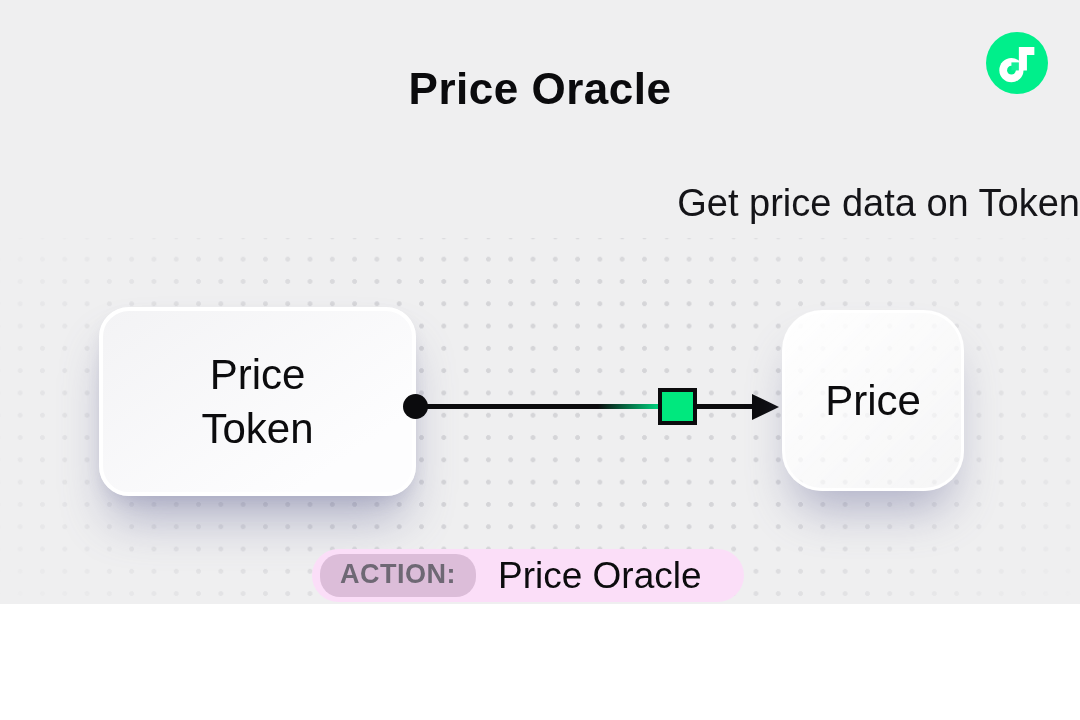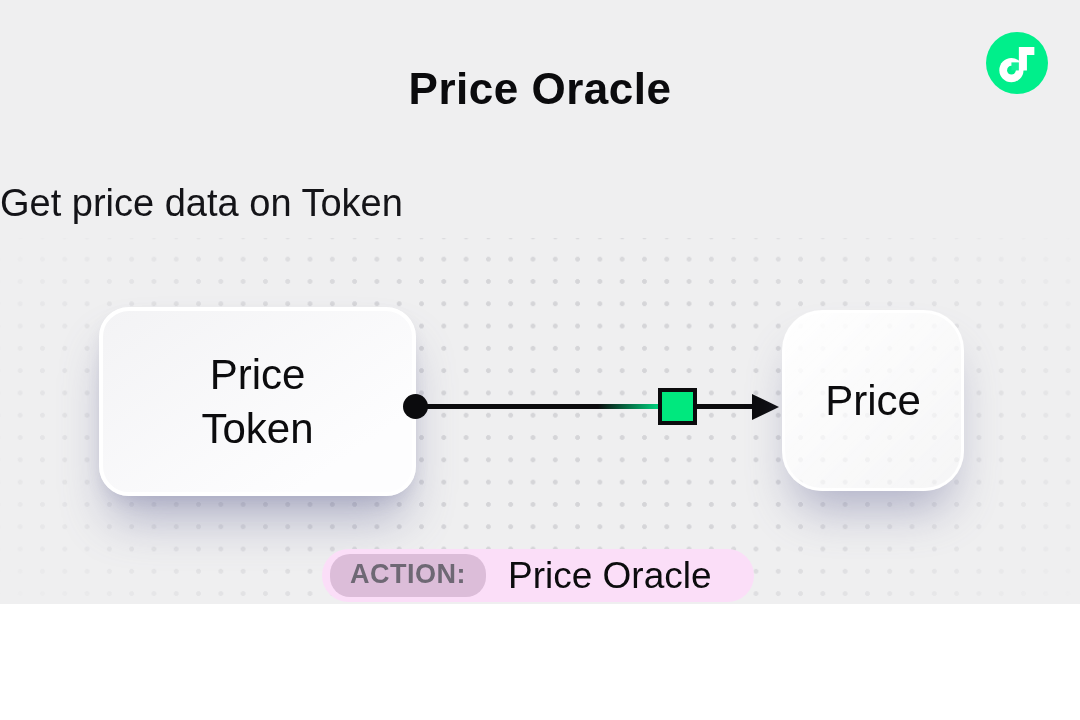--- a/index.html
+++ b/index.html
@@ -15,21 +15,21 @@
     background-image:radial-gradient(circle,#d5d5d8 2.1px,rgba(213,213,216,0) 2.7px);
     background-size:22.3px 22.3px;background-position:9px 10px;
     -webkit-mask-image:radial-gradient(ellipse 62% 80% at 50% 42%,#000 42%,transparent 97%);
     mask-image:radial-gradient(ellipse 62% 80% at 50% 42%,#000 42%,transparent 97%);
   }
   .title{
     position:absolute;top:64px;left:0;width:100%;text-align:center;
     font-size:44px;font-weight:700;letter-spacing:0.5px;color:#0b0b0d;
   }
   .subtitle{
-    position:absolute;top:182px;left:0;width:100%;text-align:left;
+    position:absolute;top:182px;left:0;width:100%;text-align:right;
     font-size:38px;font-weight:400;color:#141418;
   }
   .logo{position:absolute;left:986px;top:32px;width:62px;height:62px;}
   .logo svg{display:block;width:100%;height:100%;}
 
   .node{
     position:absolute;display:flex;align-items:center;justify-content:center;
     text-align:center;box-sizing:border-box;
   }
   .node-left{
@@ -52,21 +52,21 @@
   .edge-line{position:absolute;left:414px;top:404px;width:342px;height:5px;background:#0b0b0d;}
   .edge-green{position:absolute;left:598px;top:404px;width:60px;height:5px;
     background:linear-gradient(to right,rgba(0,208,125,0),rgba(0,208,125,1));}
   .edge-square{position:absolute;left:658px;top:388px;width:39px;height:37px;
     background:#00e87e;border:4px solid #0b0b0d;box-sizing:border-box;}
   .edge-arrow{position:absolute;left:752px;top:394px;width:0;height:0;
     border-left:27px solid #0b0b0d;border-top:13px solid transparent;border-bottom:13px solid transparent;}
 
   
   .action-badge{
-    position:absolute;left:322px;top:549px;width:432px;height:53px;border-radius:27px;
+    position:absolute;left:312px;top:549px;width:432px;height:53px;border-radius:27px;
     background:#fbdef8;display:flex;align-items:center;
   }
   .action-pill{
     margin-left:8px;background:#dcbdd9;color:#6e6874;border-radius:20px;
     font-size:27px;font-weight:600;letter-spacing:0.5px;
     padding:5px 20px 7px 20px;white-space:nowrap;
   }
   .action-value{font-size:37px;color:#0c0c0e;margin-left:22px;white-space:nowrap;}
 </style>
 </head>

